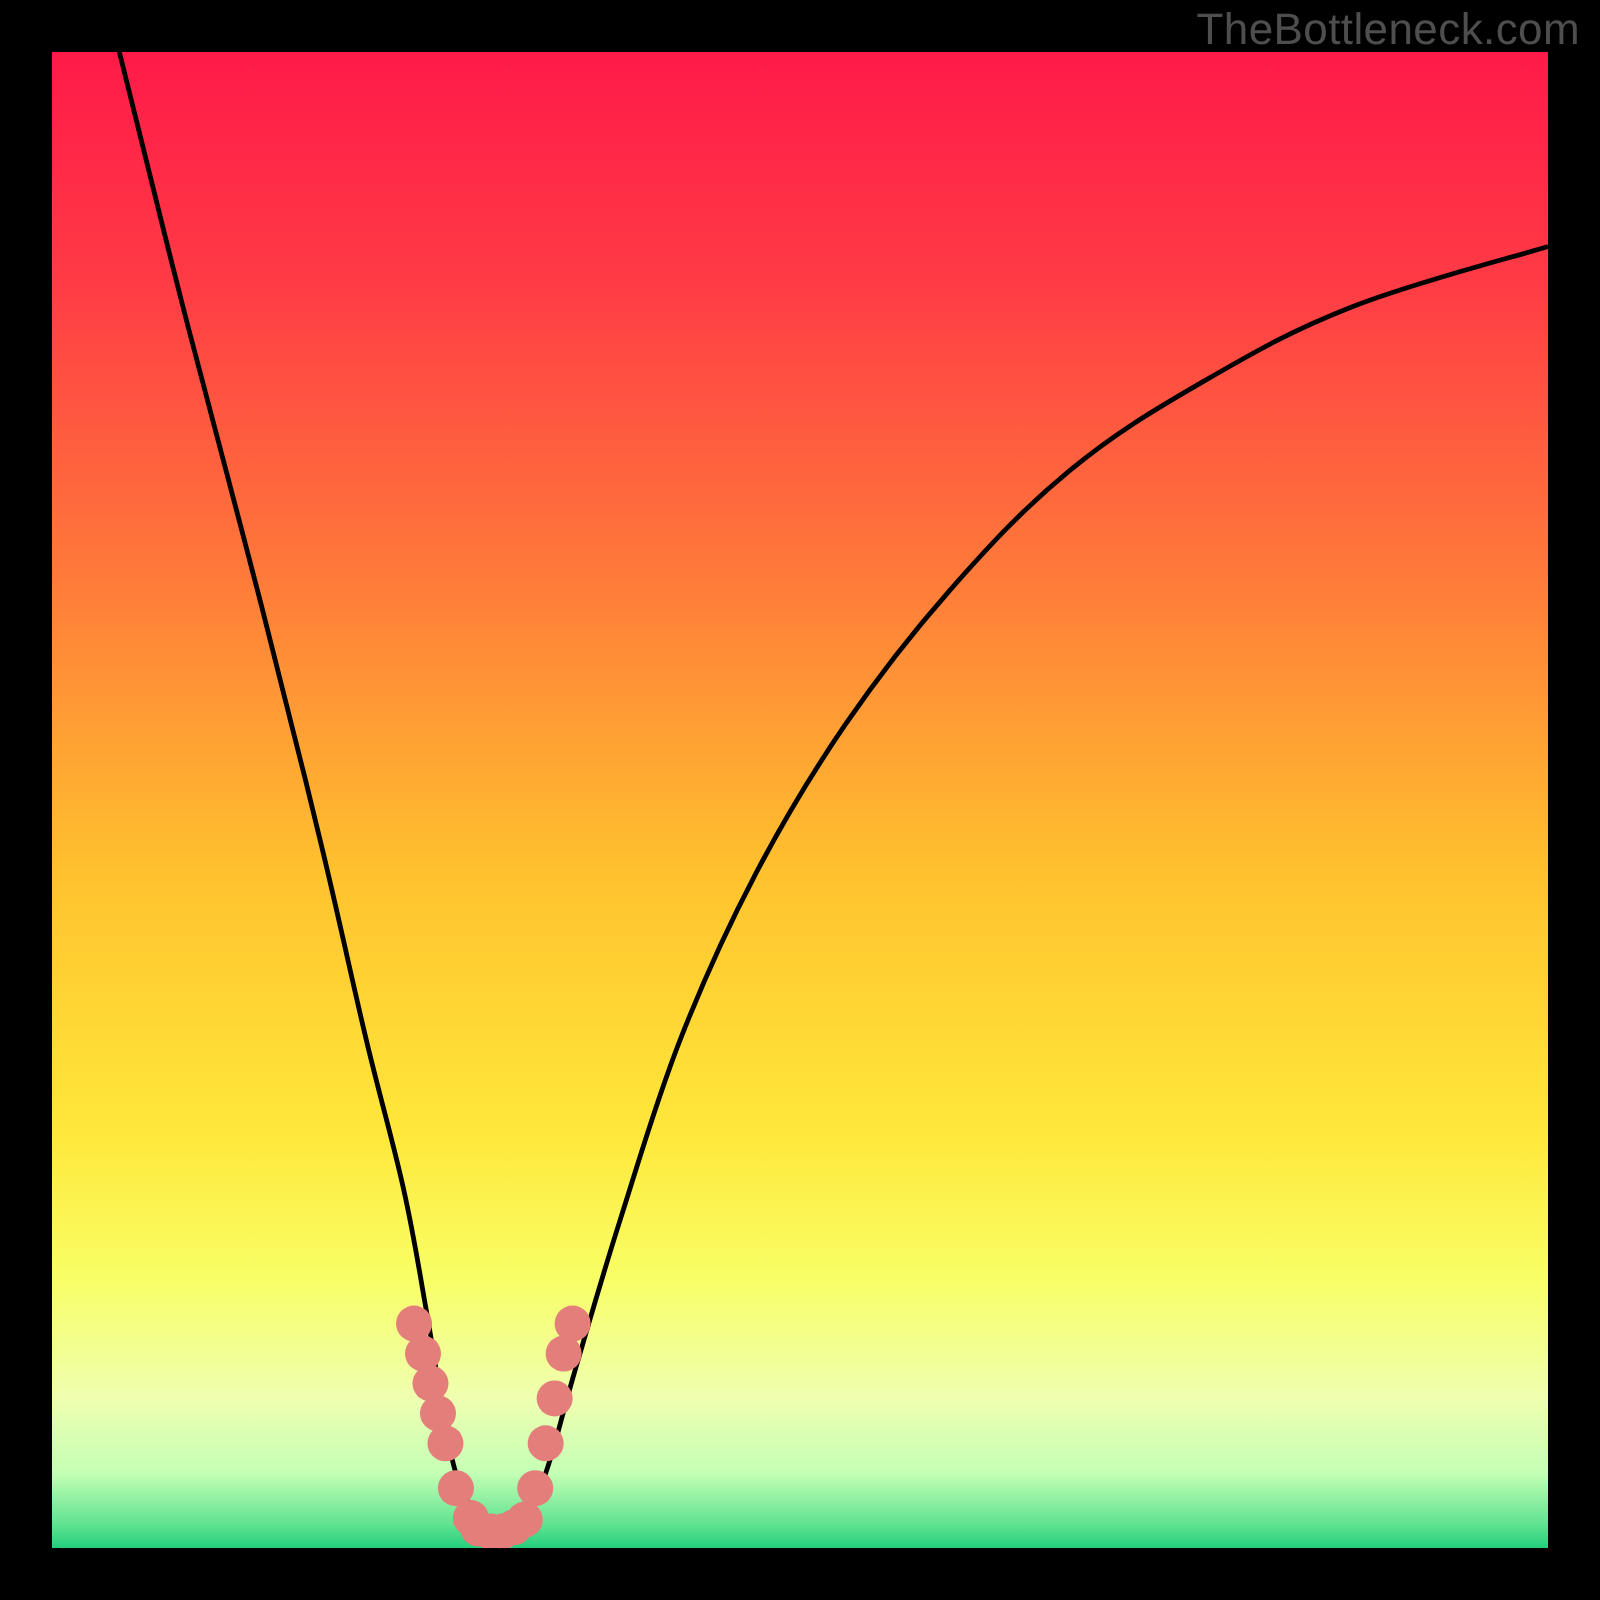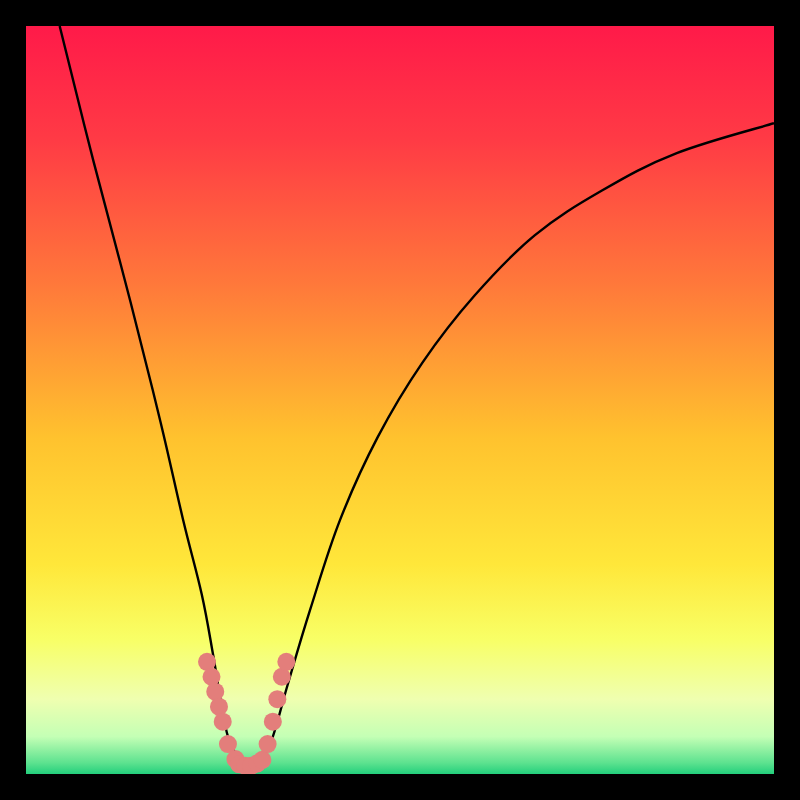--- a/index.html
+++ b/index.html
@@ -37,20 +37,21 @@
     font-family: Arial, Helvetica, sans-serif;
   }
   svg {
     display: block;
   }
 </style>
 </head>
 <body>
 
 <div class="frame">
+  <div class="watermark">TheBottleneck.com</div>
   <div class="plot-area">
     <svg id="chart-svg" width="748" height="748" viewBox="0 0 748 748" preserveAspectRatio="none">
       <defs>
         <linearGradient id="bg-grad" x1="0" y1="0" x2="0" y2="1">
             <stop offset="0%" stop-color="#ff1a49"></stop>
             <stop offset="15%" stop-color="#ff3a45"></stop>
             <stop offset="35%" stop-color="#ff7a3a"></stop>
             <stop offset="55.00000000000001%" stop-color="#ffc22e"></stop>
             <stop offset="72%" stop-color="#ffe73a"></stop>
             <stop offset="82%" stop-color="#f8ff66"></stop>

